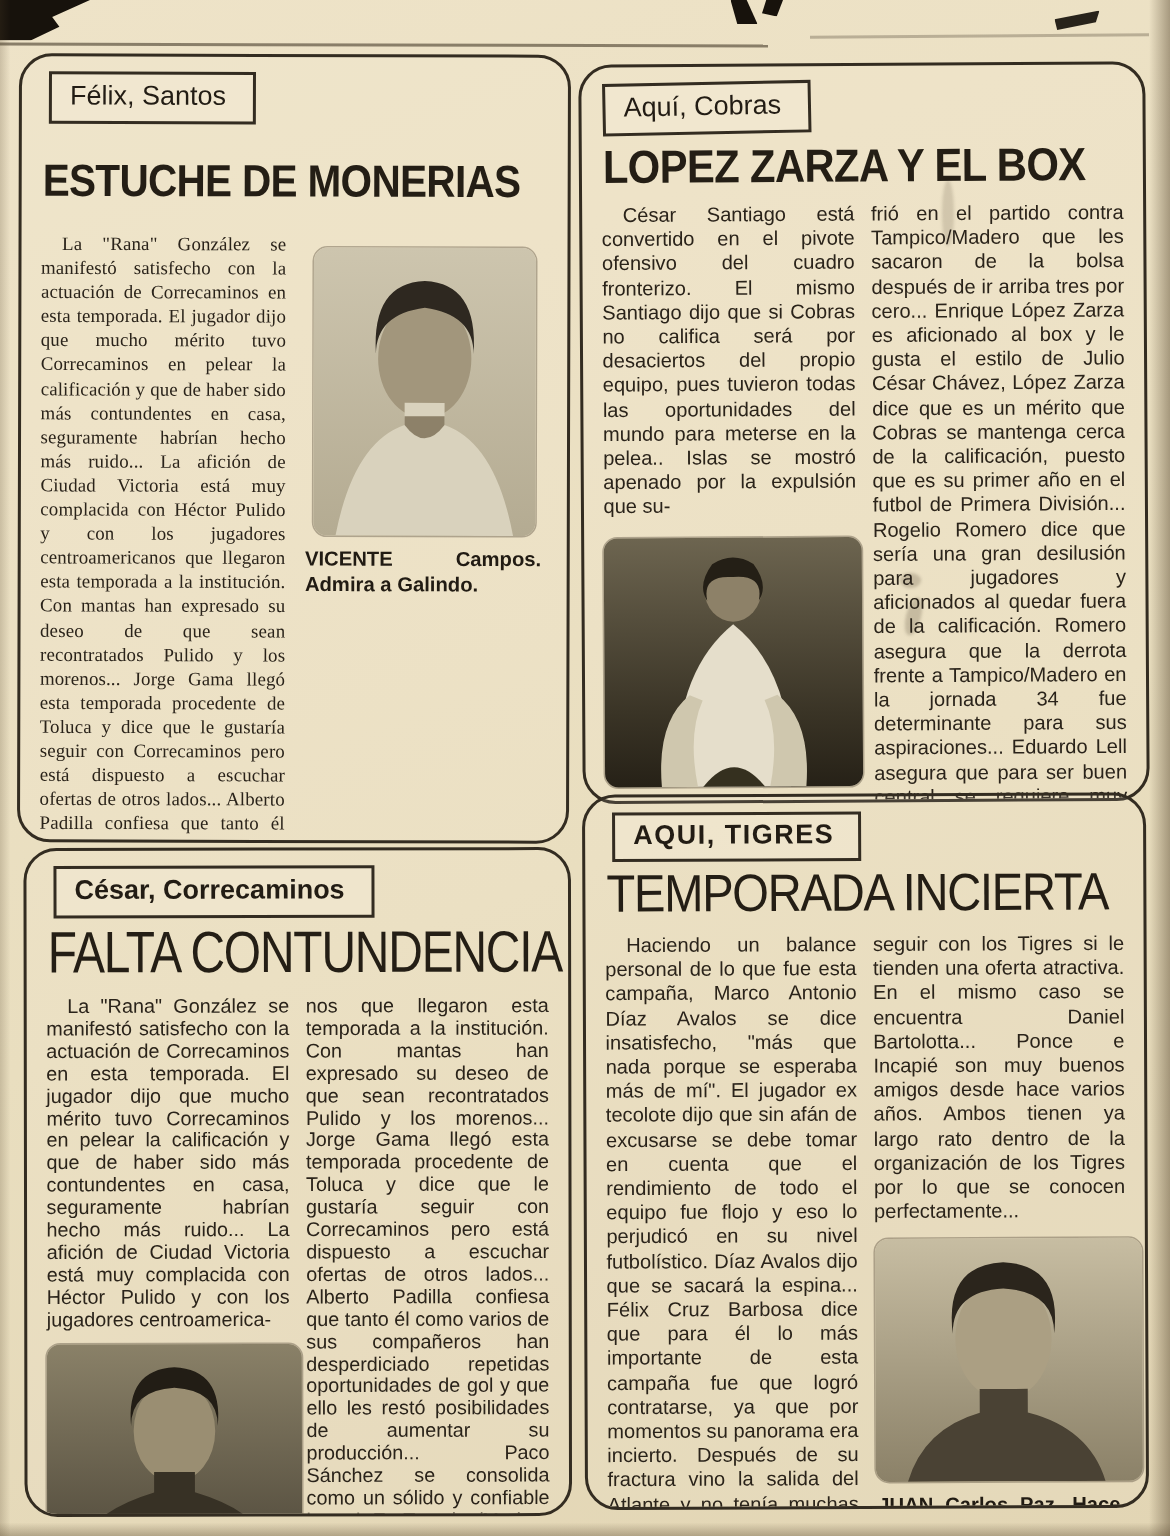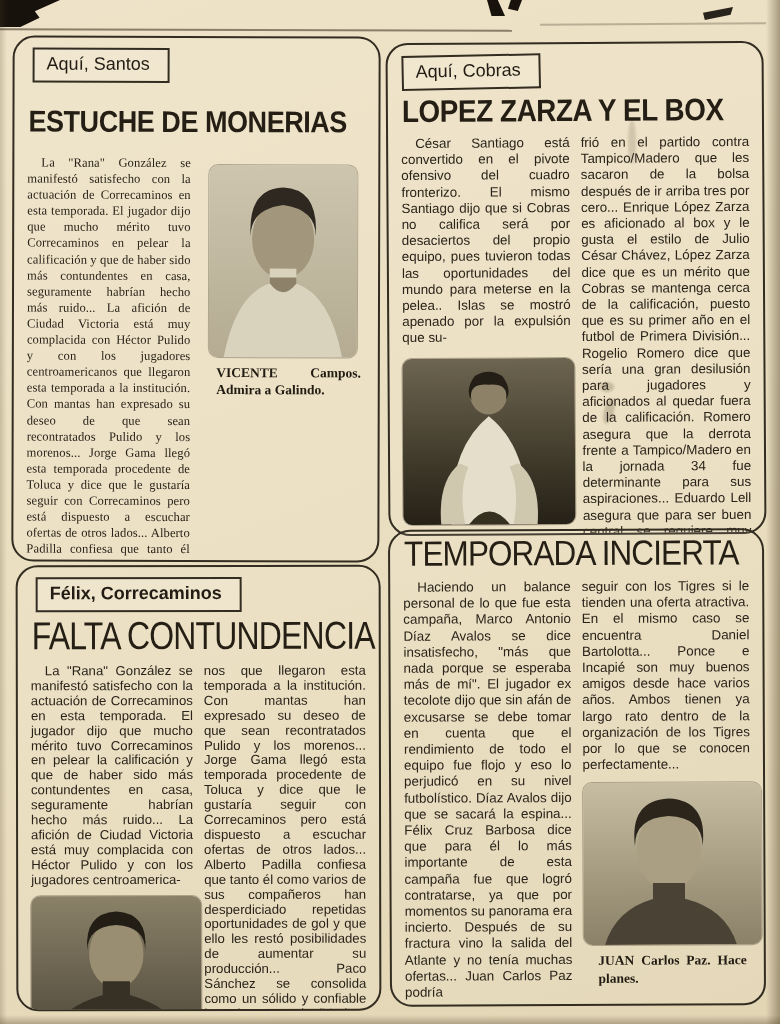--- a/index.html
+++ b/index.html
@@ -83,23 +83,23 @@
     border-radius:9px;overflow:hidden;position:relative;
     box-shadow:0 0 0 1px rgba(60,50,35,.35);
   }
   .photo svg{display:block;width:100%;height:100%;}
   .photo-vicente{width:148px;height:192px;margin:10px auto 0;background:linear-gradient(180deg,#cdc5ae,#b4ab92);}
   .photo-guayu{width:172px;height:166px;margin:12px auto 0;background:linear-gradient(180deg,#6d6550,#3a3426 70%,#262117);}
   .photo-alberto{width:170px;height:126px;margin:8px auto 0;background:linear-gradient(180deg,#8a8168,#575040);}
   .photo-juan{width:178px;height:162px;margin:10px auto 0;background:linear-gradient(180deg,#c7bda2,#8b8168);}
 
   .caption{
-    font-family:Liberation Serif, serif;font-weight:bold;
+    font-family:Liberation Sans, sans-serif;font-weight:bold;
     font-size:13.5px;line-height:1.28;text-align:justify;
-    color:#211b13;margin:7px 4px 0 15px;
+    color:#211b13;margin:7px 4px 0 2px;
   }
 
   .page-number{
     position:absolute;left:688px;top:1050px;
     font-weight:bold;font-size:16px;color:#2a2216;
   }
 </style>
 </head>
 <body>
 
@@ -109,21 +109,21 @@
   <div class="mark mark-tm1"></div>
   <div class="mark mark-tm2"></div>
   <div class="mark mark-tr"></div>
   <div class="mark topline1"></div>
   <div class="mark topline2"></div>
   <div class="smudge smudge1"></div>
   <div class="smudge smudge2"></div>
   <div class="smudge smudge3"></div>
 
   <section class="article-box box-santos serif">
-    <div class="tag">Aquí, Santos</div>
+    <div class="tag">Félix, Santos</div>
     <h1 class="headline">ESTUCHE DE MONERIAS</h1>
     <div class="cols">
       <div class="col">
         <div class="body indent">La "Rana" González se manifestó satisfecho con la actuación de Correcaminos en esta temporada. El jugador dijo que mucho mérito tuvo Correcaminos en pelear la calificación y que de haber sido más contundentes en casa, seguramente habrían hecho más ruido... La afición de Ciudad Victoria está muy complacida con Héctor Pulido y con los jugadores centroamericanos que llegaron esta temporada a la institución. Con mantas han expresado su deseo de que sean recontratados Pulido y los morenos... Jorge Gama llegó esta temporada procedente de Toluca y dice que le gustaría seguir con Correcaminos pero está dispuesto a escuchar ofertas de otros lados... Alberto Padilla confiesa que tanto él como varios de sus compañeros han desperdiciado repetidas oportunidades de gol y que ello les restó posibilidades de aumen-</div>
       </div>
       <div class="col">
         <figure class="photo photo-vicente">
           <svg viewBox="0 0 100 130" preserveAspectRatio="none">
             <ellipse cx="50" cy="50" rx="21" ry="27" fill="#a2967c"></ellipse>
             <path d="M28,48 Q26,16 50,15 Q74,16 72,48 Q72,30 50,27 Q28,30 28,48 Z" fill="#2e2820"></path>
@@ -154,41 +154,42 @@
         </figure>
         <figcaption class="caption">"GUAYU" Galván. Tuvieron todo.</figcaption>
       </div>
       <div class="col">
         <div class="body">frió en el partido contra Tampico/Madero que les sacaron de la bolsa después de ir arriba tres por cero... Enrique López Zarza es aficionado al box y le gusta el estilo de Julio César Chávez, López Zarza dice que es un mérito que Cobras se mantenga cerca de la calificación, puesto que es su primer año en el futbol de Primera División... Rogelio Romero dice que sería una gran desilusión para jugadores y aficionados al quedar fuera de la calificación. Romero asegura que la derrota frente a Tampico/Madero en la jornada 34 fue determinante para sus aspiraciones... Eduardo Lell asegura que para ser buen central se requiere muy buena ubicación, anticipo, seguridad y buen cabeceo.</div>
       </div>
     </div>
   </section>
 
   <section class="article-box box-correcaminos sans">
-    <div class="tag tag-bold">Félix, Correcaminos</div>
+    <div class="tag tag-bold">César, Correcaminos</div>
     <h1 class="headline">FALTA CONTUNDENCIA</h1>
     <div class="cols">
       <div class="col">
         <div class="body indent">La "Rana" González se manifestó satisfecho con la actuación de Correcaminos en esta temporada. El jugador dijo que mucho mérito tuvo Correcaminos en pelear la calificación y que de haber sido más contundentes en casa, seguramente habrían hecho más ruido... La afición de Ciudad Victoria está muy complacida con Héctor Pulido y con los jugadores centroamerica-</div>
         <figure class="photo photo-alberto">
           <svg viewBox="0 0 100 74" preserveAspectRatio="none">
             <ellipse cx="50" cy="34" rx="16" ry="20" fill="#9a8e72"></ellipse>
             <path d="M33,32 Q31,10 50,9 Q69,10 67,32 Q67,18 50,17 Q33,18 33,32 Z" fill="#221d15"></path>
             <path d="M42,50 L42,58 Q22,64 16,74 L84,74 Q78,64 58,58 L58,50 Z" fill="#373125"></path>
           </svg>
         </figure>
 
       </div>
       <div class="col">
         <div class="body">nos que llegaron esta temporada a la institución. Con mantas han expresado su deseo de que sean recontratados Pulido y los morenos... Jorge Gama llegó esta temporada procedente de Toluca y dice que le gustaría seguir con Correcaminos pero está dispuesto a escuchar ofertas de otros lados... Alberto Padilla confiesa que tanto él como varios de sus compañeros han desperdiciado repetidas oportunidades de gol y que ello les restó posibilidades de aumentar su producción... Paco Sánchez se consolida como un sólido y confiable lateral. En Tampico/Madero mostró interesantes hechuras y con Correcaminos las ha ratificado.</div>
       </div>
     </div>
   </section>
 
   <section class="article-box box-tigres sans">
+    <div class="tag tag-bold">AQUI, TIGRES</div>
     <h1 class="headline">TEMPORADA INCIERTA</h1>
     <div class="cols">
       <div class="col">
         <div class="body indent">Haciendo un balance personal de lo que fue esta campaña, Marco Antonio Díaz Avalos se dice insatisfecho, "más que nada porque se esperaba más de mí". El jugador ex tecolote dijo que sin afán de excusarse se debe tomar en cuenta que el rendimiento de todo el equipo fue flojo y eso lo perjudicó en su nivel futbolístico. Díaz Avalos dijo que se sacará la espina... Félix Cruz Barbosa dice que para él lo más importante de esta campaña fue que logró contratarse, ya que por momentos su panorama era incierto. Después de su fractura vino la salida del Atlante y no tenía muchas ofertas... Juan Carlos Paz podría</div>
       </div>
       <div class="col">
         <div class="body">seguir con los Tigres si le tienden una oferta atractiva. En el mismo caso se encuentra Daniel Bartolotta... Ponce e Incapié son muy buenos amigos desde hace varios años. Ambos tienen ya largo rato dentro de la organización de los Tigres por lo que se conocen perfectamente...</div>
         <figure class="photo photo-juan">
           <svg viewBox="0 0 100 92" preserveAspectRatio="none">
             <ellipse cx="48" cy="38" rx="18" ry="23" fill="#ab9f83"></ellipse>

